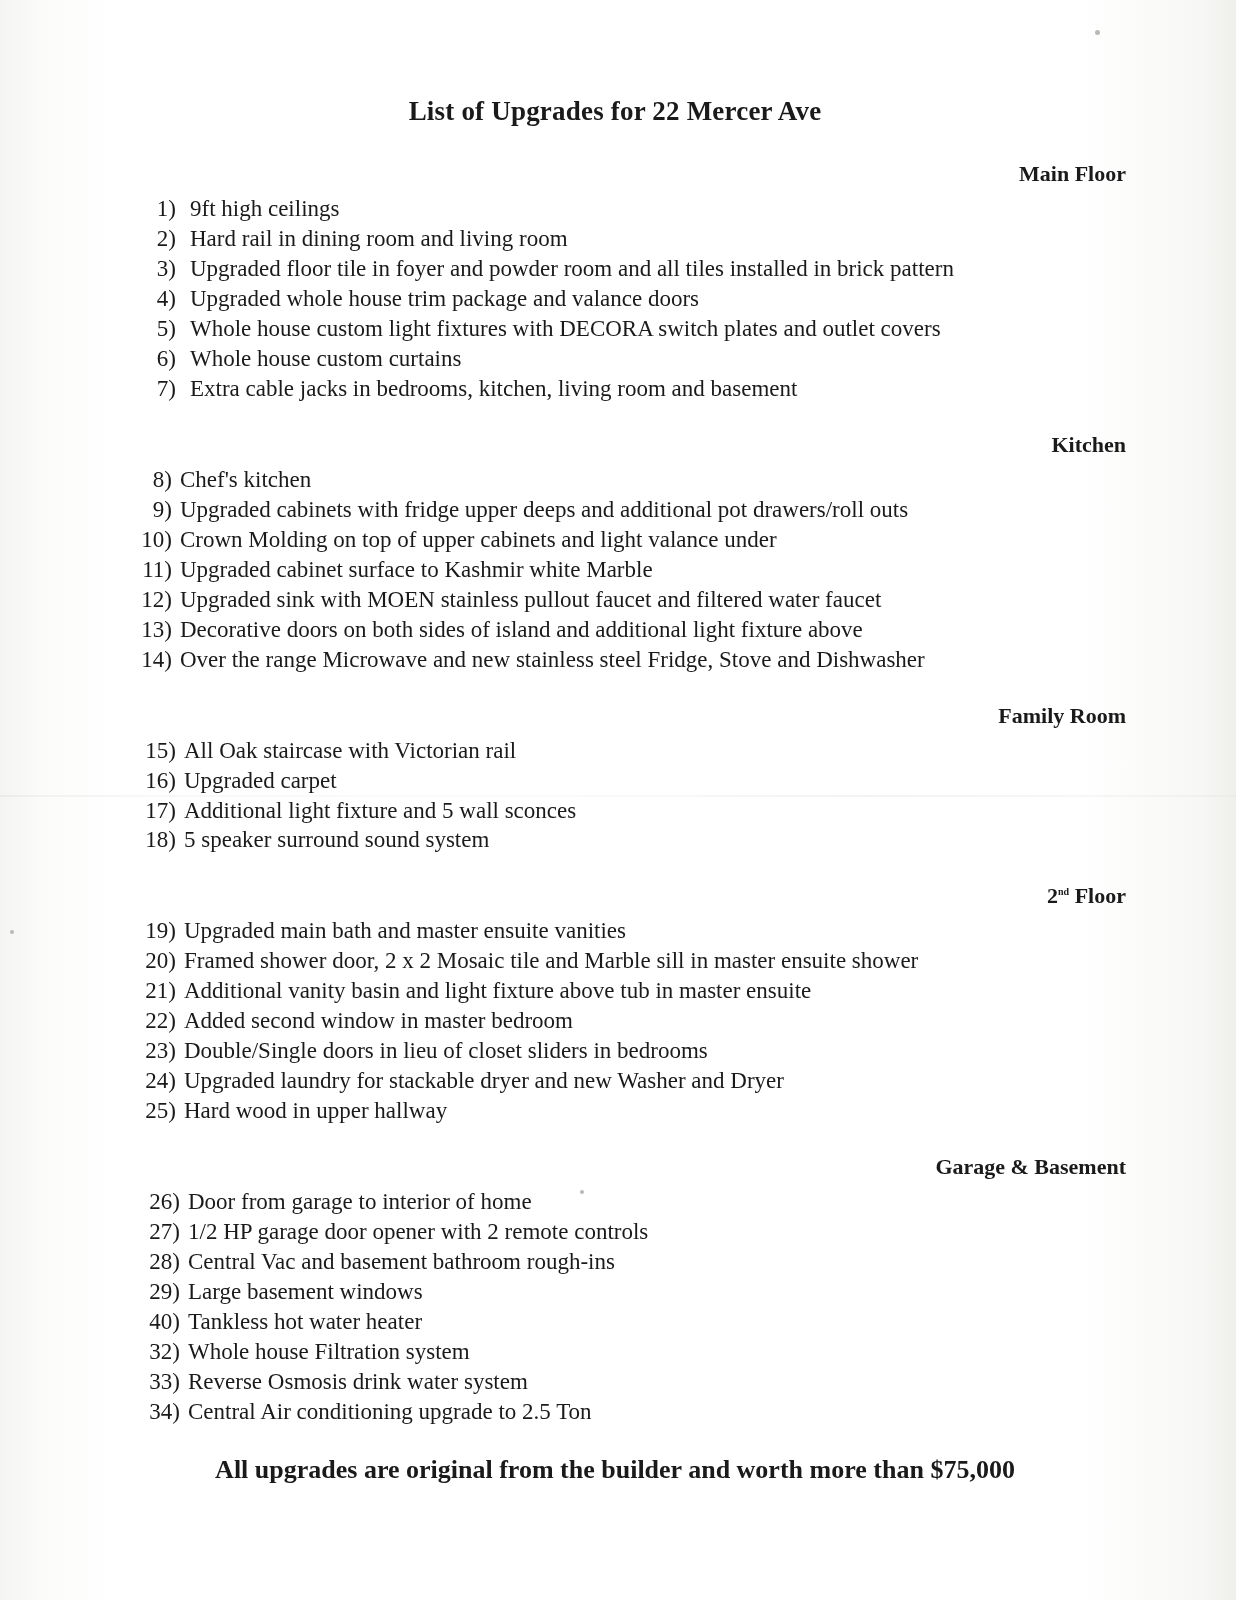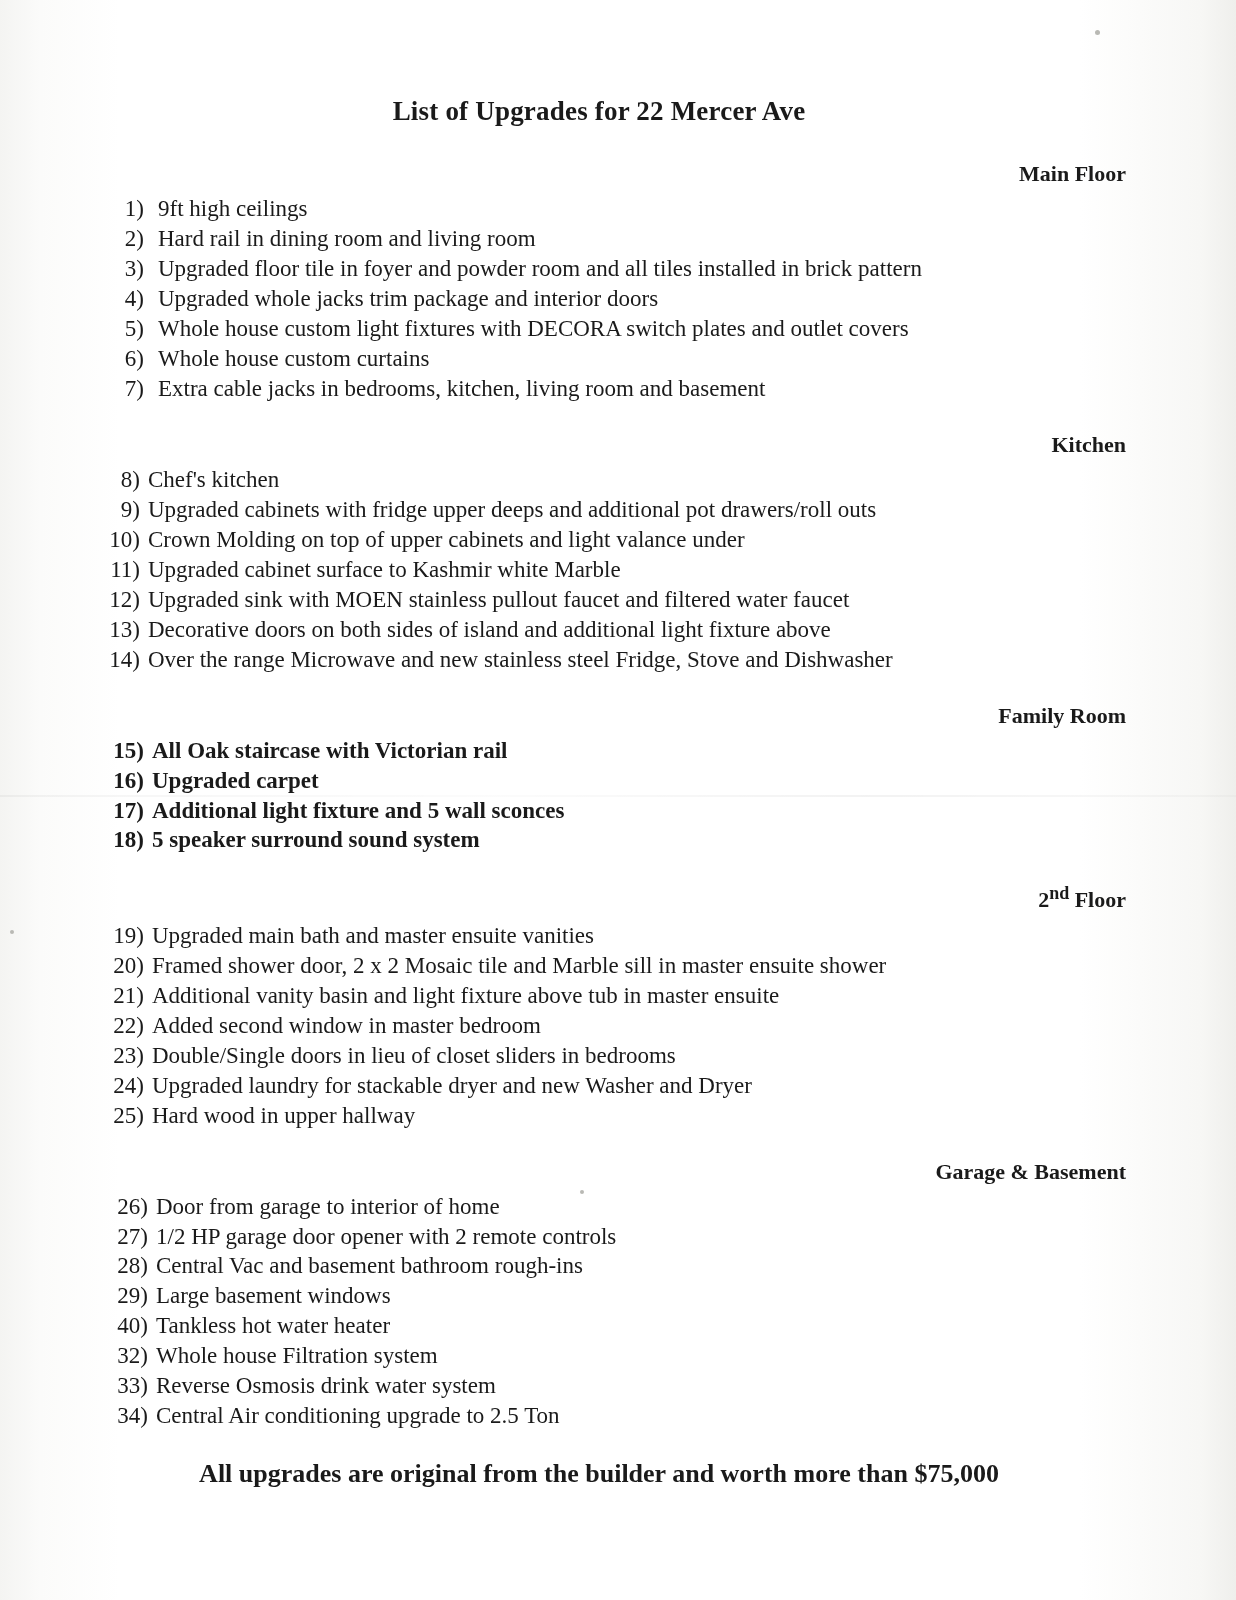--- a/index.html
+++ b/index.html
@@ -26,21 +26,21 @@
   .scanline {
     position: absolute;
     left: 0;
     right: 0;
     height: 2px;
     background: linear-gradient(90deg, rgba(0,0,0,0.06), rgba(0,0,0,0.02) 40%, rgba(0,0,0,0.07) 70%, rgba(0,0,0,0.03));
     opacity: .7;
   }
   .content {
     position: relative;
-    padding: 96px 110px 0 72px;
+    padding: 96px 110px 0 104px;
   }
   h1.doc-title {
     font-size: 27px;
     font-weight: bold;
     text-align: center;
     margin: 0 0 34px 0;
     letter-spacing: .2px;
   }
   h2.section-title {
     font-size: 22px;
@@ -70,26 +70,26 @@
     padding-right: 8px;
     white-space: nowrap;
   }
   .txt {
     flex: 1 1 auto;
   }
   
   .section.main-floor .num { width: 52px; flex: 0 0 52px; padding-right: 14px; }
   .section.main-floor ol.items { margin-left: 20px; }
   .section.kitchen ol.items { margin-left: 12px; }
-  .section.family ol.items { margin-left: 16px; font-weight: bold; }
+  .section.family ol.items { margin-left: 16px; }
   .section.second ol.items { margin-left: 16px; }
   .section.garage ol.items { margin-left: 20px; }
 
   .sup {
-    font-size: 18px;
+    font-size: 10px;
     vertical-align: super;
   }
   .footer-note {
     text-align: center;
     font-size: 26px;
     font-weight: bold;
     margin-top: 14px;
   }
   .speck {
     position: absolute;
@@ -120,21 +120,21 @@
       <li>
           <span class="num">2)</span>
           <span class="txt">Hard rail in dining room and living room</span>
         </li>
       <li>
           <span class="num">3)</span>
           <span class="txt">Upgraded floor tile in foyer and powder room and all tiles installed in brick pattern</span>
         </li>
       <li>
           <span class="num">4)</span>
-          <span class="txt">Upgraded whole jacks trim package and interior doors</span>
+          <span class="txt">Upgraded whole house trim package and valance doors</span>
         </li>
       <li>
           <span class="num">5)</span>
           <span class="txt">Whole house custom light fixtures with DECORA switch plates and outlet covers</span>
         </li>
       <li>
           <span class="num">6)</span>
           <span class="txt">Whole house custom curtains</span>
         </li>
       <li>

